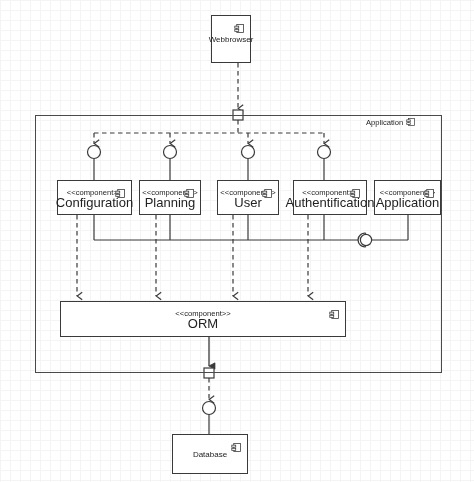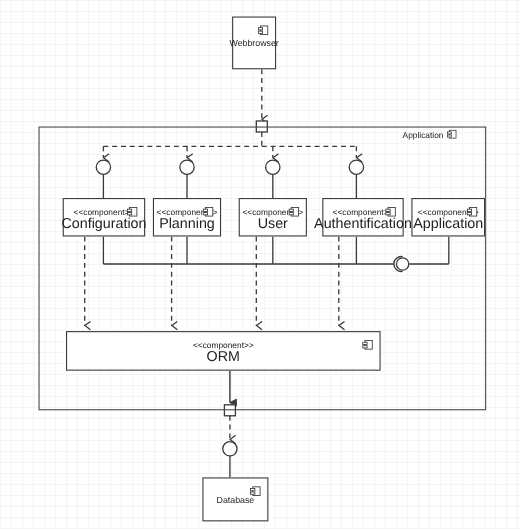--- a/index.html
+++ b/index.html
@@ -260,21 +260,21 @@
       <svg viewBox="0 0 14 14" width="11" height="11" xmlns="http://www.w3.org/2000/svg">
         <rect x="3.5" y="2" width="8.5" height="10" fill="#ffffff" stroke="#3a3a3a" stroke-width="1"></rect>
         <rect x="1" y="4" width="5" height="2.6" fill="#ffffff" stroke="#3a3a3a" stroke-width="1"></rect>
         <rect x="1" y="8" width="5" height="2.6" fill="#ffffff" stroke="#3a3a3a" stroke-width="1"></rect>
       </svg>
     </span>
     <span class="stereotype">&lt;&lt;component&gt;&gt;</span>
     <span class="comp-name">ORM</span>
   </div>
 
-  <div class="comp-box" style="left:184px; top:434px; width:60px; height:40px;">
+  <div class="comp-box" style="left:172px; top:434px; width:76px; height:40px;">
     <span class="comp-icon">
       <svg viewBox="0 0 14 14" width="11" height="11" xmlns="http://www.w3.org/2000/svg">
         <rect x="3.5" y="2" width="8.5" height="10" fill="#ffffff" stroke="#3a3a3a" stroke-width="1"></rect>
         <rect x="1" y="4" width="5" height="2.6" fill="#ffffff" stroke="#3a3a3a" stroke-width="1"></rect>
         <rect x="1" y="8" width="5" height="2.6" fill="#ffffff" stroke="#3a3a3a" stroke-width="1"></rect>
       </svg>
     </span>
     <span class="plain-name">Database</span>
   </div>
 

